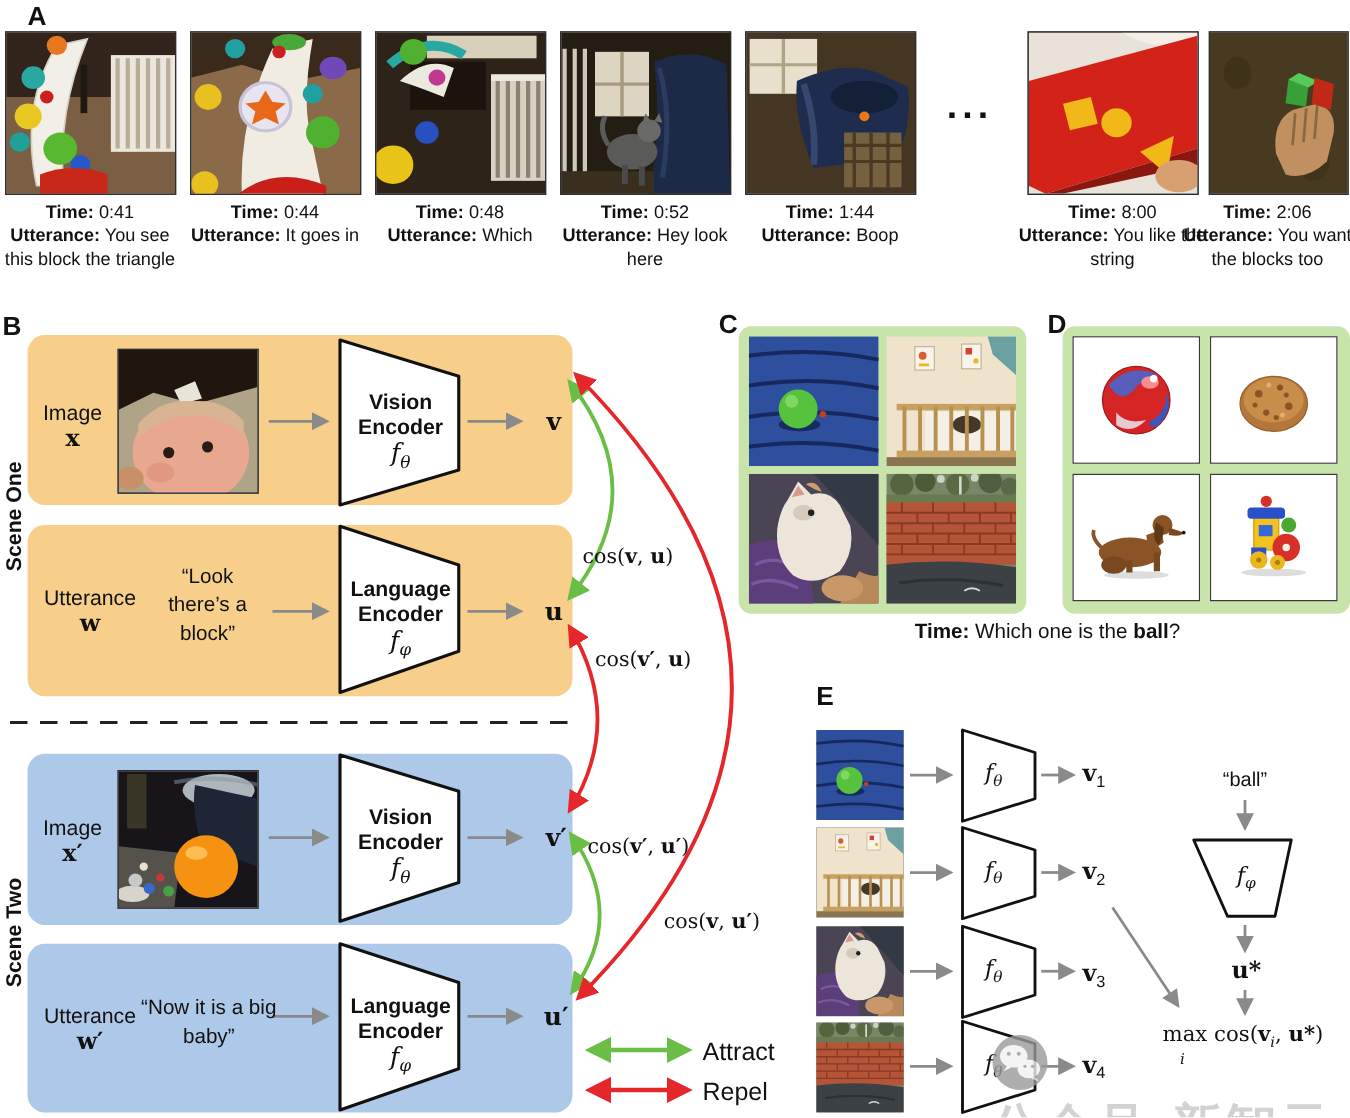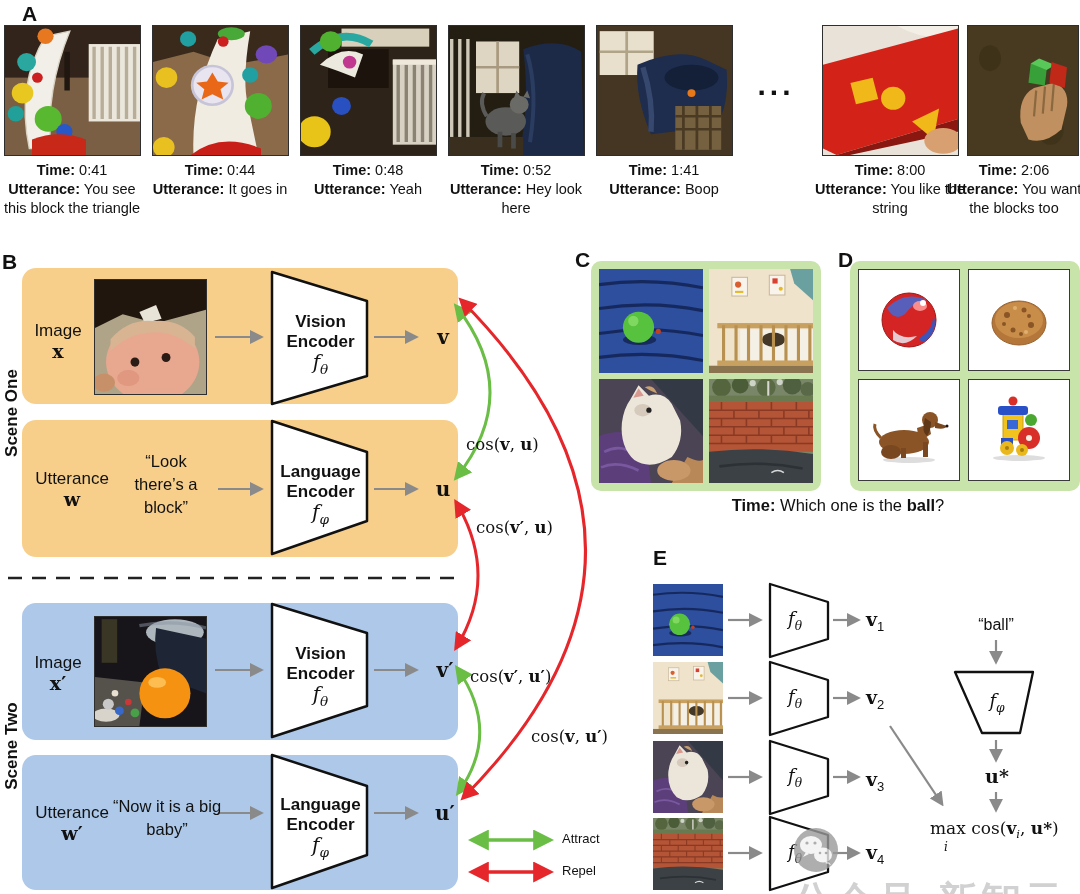--- a/index.html
+++ b/index.html
@@ -16,21 +16,21 @@
   .rot{transform:rotate(-90deg);transform-origin:center;font-weight:700;font-size:17px;text-align:center;width:120px}
   .enc{width:97px;text-align:center;font-weight:700;font-size:17px;line-height:20px}
   .rowlab{text-align:center;font-size:17px;line-height:21px}
   .mvec{font-family:"DejaVu Serif","Liberation Serif",serif;font-weight:700}
   .mit{font-family:"DejaVu Serif","Liberation Serif",serif;font-style:italic}
   .msub{font-family:"DejaVu Serif",serif;font-style:italic;font-size:0.68em}
   .vec{font-size:20px;text-align:center}
   .cos{font-family:"DejaVu Serif","Liberation Serif",serif;font-size:16.5px;white-space:nowrap}
   .cos b{font-weight:700}
   .quote{font-size:16.5px;line-height:23px;text-align:center}
-  .legtext{font-size:13px}
+  .legtext{font-size:20px}
   .task{font-size:16.5px;text-align:center}
   .task b{font-weight:700}
   .ell{font-size:30px;font-weight:700;letter-spacing:4px;text-align:center}
   .evec{font-size:19px}
   .wm{color:#bdbdbd;opacity:.85;font-size:40px;letter-spacing:3px;white-space:nowrap;font-weight:700}
   .cell{background:#fff;border:1.5px solid #3a3a3a;box-sizing:border-box}
   .cell svg{display:block;width:100%;height:100%}
   .gcell{overflow:hidden}
   .gcell svg{display:block;width:100%;height:100%}
 </style>
@@ -313,28 +313,28 @@
   <div class="abs cap" style="left:-3px;top:161px;width:150px">
     <div><b>Time:</b> <span>0:41</span></div>
     <div><b>Utterance:</b> <span>You see this block the triangle</span></div>
   </div>
   <div class="abs cap" style="left:145px;top:161px;width:150px">
     <div><b>Time:</b> <span>0:44</span></div>
     <div><b>Utterance:</b> <span>It goes in</span></div>
   </div>
   <div class="abs cap" style="left:293px;top:161px;width:150px">
     <div><b>Time:</b> <span>0:48</span></div>
-    <div><b>Utterance:</b> <span>Yeah</span></div>
+    <div><b>Utterance:</b> <span>Which</span></div>
   </div>
   <div class="abs cap" style="left:441px;top:161px;width:150px">
     <div><b>Time:</b> <span>0:52</span></div>
     <div><b>Utterance:</b> <span>Hey look here</span></div>
   </div>
   <div class="abs cap" style="left:589px;top:161px;width:150px">
-    <div><b>Time:</b> <span>1:41</span></div>
+    <div><b>Time:</b> <span>1:44</span></div>
     <div><b>Utterance:</b> <span>Boop</span></div>
   </div>
   <div class="abs cap" style="left:815px;top:161px;width:150px">
     <div><b>Time:</b> <span>8:00</span></div>
     <div><b>Utterance:</b> <span>You like the string</span></div>
   </div>
   <div class="abs cap" style="left:938px;top:161px;width:152px">
     <div><b>Time:</b> <span>2:06</span></div>
     <div><b>Utterance:</b> <span>You want the blocks too</span></div>
   </div>

